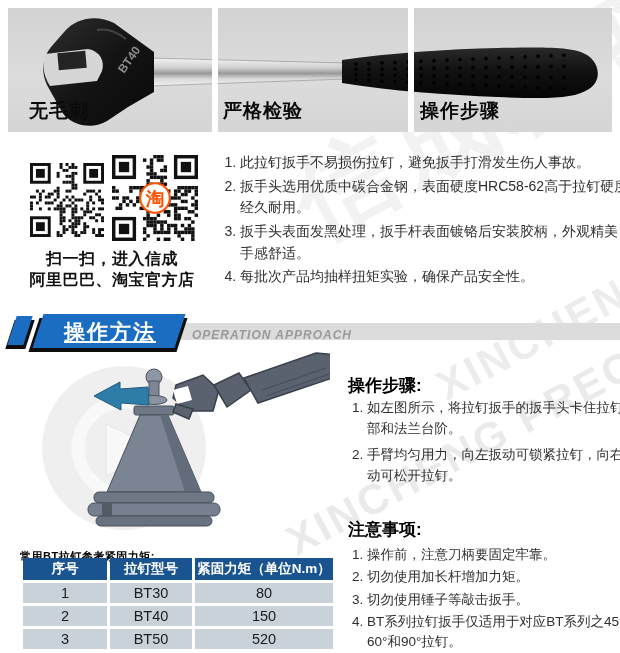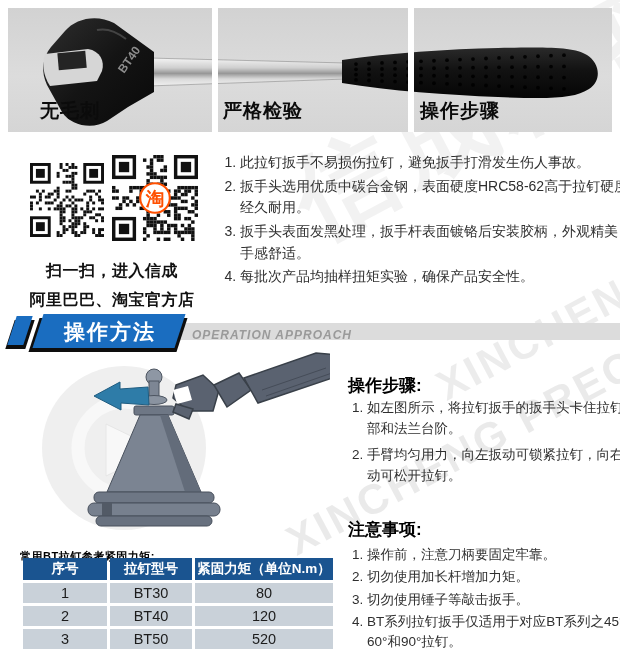--- a/index.html
+++ b/index.html
@@ -22,37 +22,37 @@
   #panel-2{left:210px;width:190px;}
   #panel-3{left:406px;width:198px;}
   #strip-svg{position:absolute;left:0;top:0;z-index:3;}
   .gap{position:absolute;top:0;height:124px;width:6px;background:#fff;z-index:4;}
   .panel-label{position:absolute;bottom:8px;font-size:19px;font-weight:bold;color:#0b0b0b;z-index:5;letter-spacing:1px;}
 
   
   .qr{position:absolute;z-index:2;}
   .qr svg{display:block;width:100%;height:100%;}
   .qr-caption{position:absolute;left:8px;width:208px;text-align:center;z-index:2;
-              font-size:16px;font-weight:900;color:#111;letter-spacing:0.5px;margin-top:12px;}
+              font-size:16px;font-weight:900;color:#111;letter-spacing:0.5px;}
 
   
   #features{position:absolute;left:218px;top:152px;width:398px;z-index:2;}
   ol.plist{margin:0;padding-left:22px;}
   ol.plist li{font-size:14px;line-height:1.55;color:#2f2f2f;margin:0 0 2px 0;}
 
   
   .banner-strip{position:absolute;left:42px;top:323px;width:578px;height:17px;background:#dcdcdc;z-index:2;}
   .bk{position:absolute;background:#0e0e0e;transform:skewX(-18deg);z-index:3;}
   .bl{position:absolute;background:#1a6dc0;transform:skewX(-18deg);z-index:4;}
   #banner-tip-black{left:10px;top:320px;width:20px;height:29px;}
   #banner-tip-blue{left:12px;top:316px;width:16px;height:29px;}
   #banner-main-black{left:34px;top:318px;width:148px;height:34px;}
   #banner-main-blue{left:38px;top:314px;width:142px;height:34px;}
   #banner-title{position:absolute;left:48px;top:317px;width:124px;text-align:center;z-index:5;
-                color:#fff;font-size:21px;font-weight:bold;letter-spacing:2px;line-height:30px;}
+                color:#fff;font-size:21px;font-weight:bold;letter-spacing:2px;line-height:30px;text-decoration:underline;}
   #banner-sub{position:absolute;left:192px;top:328px;z-index:3;color:#9a9a9a;
               font-size:12px;font-style:italic;font-weight:bold;letter-spacing:1px;}
 
   
   #illus{position:absolute;left:6px;top:352px;z-index:2;}
 
   
   .col-heading{position:absolute;left:348px;z-index:2;font-size:17px;font-weight:bold;color:#000;}
   #steps-list{position:absolute;left:345px;top:398px;width:272px;z-index:2;}
   #steps-list li{font-size:13.5px;line-height:1.55;margin-bottom:5px;}
@@ -181,21 +181,21 @@
           <circle cx="556" cy="47.14935779816514" r="1.9" fill="#000" opacity="0.9"></circle>
           <circle cx="556" cy="58.38311926605505" r="1.9" fill="#000" opacity="0.9"></circle>
           <circle cx="556" cy="69.61688073394495" r="1.9" fill="#000" opacity="0.9"></circle>
           <circle cx="556" cy="80.85064220183486" r="1.9" fill="#000" opacity="0.9"></circle>
         </g>
     </svg>
 
     <div class="gap" style="left:204px;"></div>
     <div class="gap" style="left:400px;"></div>
 
-    <div class="panel-label" style="left:32px;">无毛刺</div>
+    <div class="panel-label" style="left:21px;">无毛刺</div>
     <div class="panel-label" style="left:215px;">严格检验</div>
     <div class="panel-label" style="left:412px;">操作步骤</div>
   </div>
 
   <div class="qr" style="left:30px;top:163px;width:74px;height:74px;">
     <svg id="qr1" viewBox="0 0 25 25">
         <rect x="0" y="0" width="25" height="25" fill="#fff"></rect>
         <rect x="10" y="0" width="1" height="1" fill="#111"></rect>
         <rect x="12" y="0" width="1" height="1" fill="#111"></rect>
         <rect x="14" y="0" width="1" height="1" fill="#111"></rect>
@@ -551,21 +551,21 @@
         <rect x="19" y="1" width="5" height="5" fill="#fff"></rect>
         <rect x="20" y="2" width="3" height="3" fill="#111"></rect>
         <rect x="0" y="18" width="7" height="7" fill="#111"></rect>
         <rect x="1" y="19" width="5" height="5" fill="#fff"></rect>
         <rect x="2" y="20" width="3" height="3" fill="#111"></rect>
         <circle cx="12.5" cy="12.5" r="4.3" fill="#fff" stroke="#ff5000" stroke-width="0.6"></circle>
         <text x="12.5" y="14.4" font-size="5.4" text-anchor="middle" fill="#ff5000" font-weight="bold">淘</text>
       </svg>
   </div>
   <div class="qr-caption" style="top:249px;">扫一扫，进入信成</div>
-  <div class="qr-caption" style="top:278px;">阿里巴巴、淘宝官方店</div>
+  <div class="qr-caption" style="top:270px;">阿里巴巴、淘宝官方店</div>
 
   <ol id="features" class="plist">
       <li>此拉钉扳手不易损伤拉钉，避免扳手打滑发生伤人事故。</li>
       <li>扳手头选用优质中碳合金钢，表面硬度HRC58-62高于拉钉硬度经久耐用。</li>
       <li>扳手头表面发黑处理，扳手杆表面镀铬后安装胶柄，外观精美，手感舒适。</li>
       <li>每批次产品均抽样扭矩实验，确保产品安全性。</li>
     </ol>
 
   <div class="banner-strip"></div>
   <div class="bk" id="banner-tip-black"></div>
@@ -635,21 +635,21 @@
         </thead>
       <tbody id="torque-body">
           <tr>
             <td>1</td>
             <td>BT30</td>
             <td>80</td>
           </tr>
           <tr>
             <td>2</td>
             <td>BT40</td>
-            <td>120</td>
+            <td>150</td>
           </tr>
           <tr>
             <td>3</td>
             <td>BT50</td>
             <td>520</td>
           </tr>
         </tbody>
     </table>
   </div>
 

